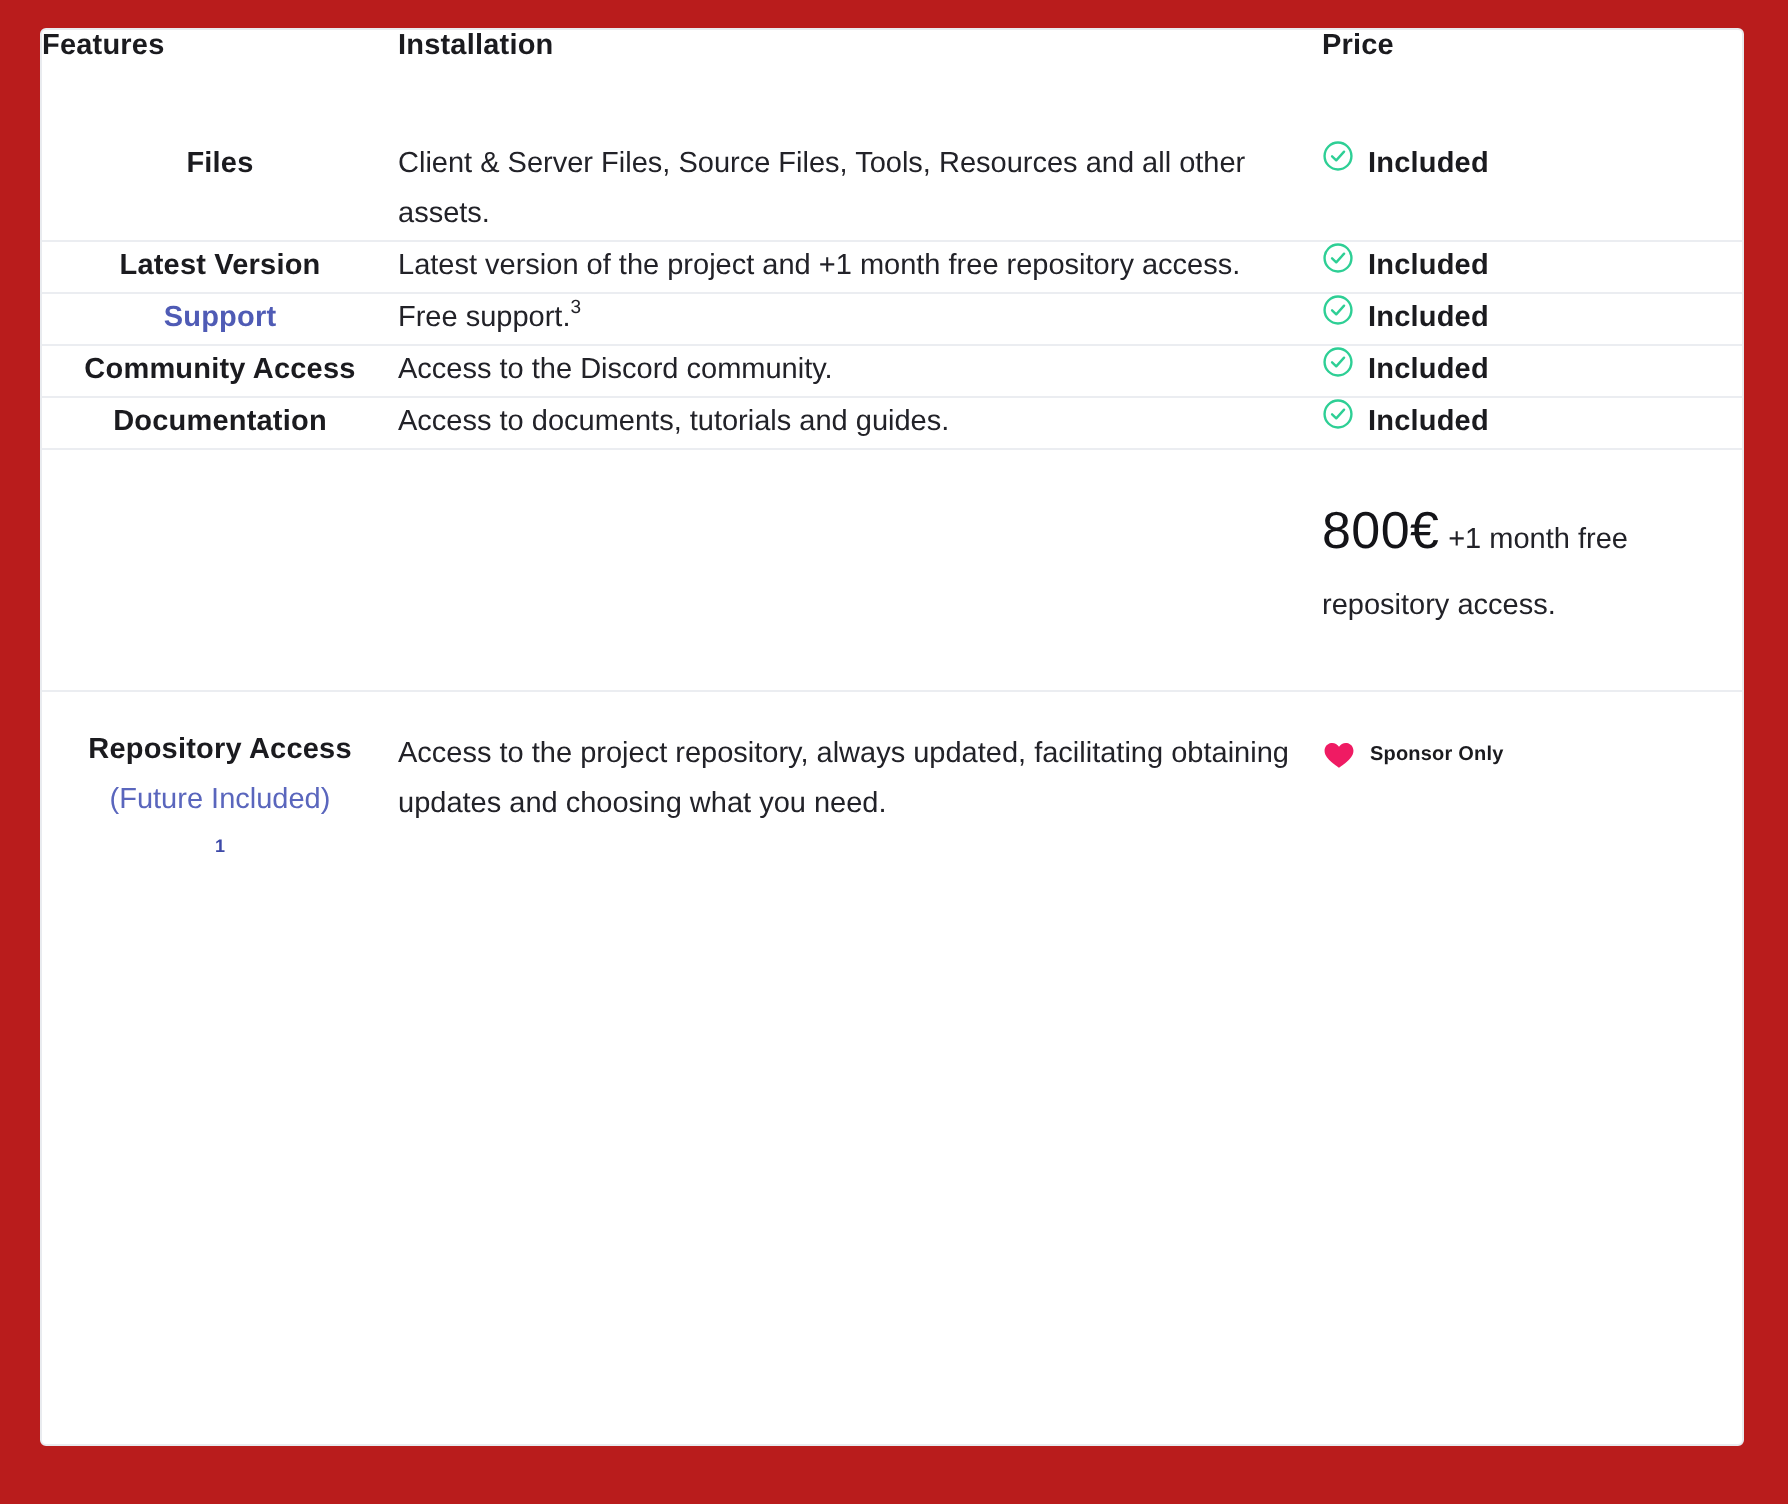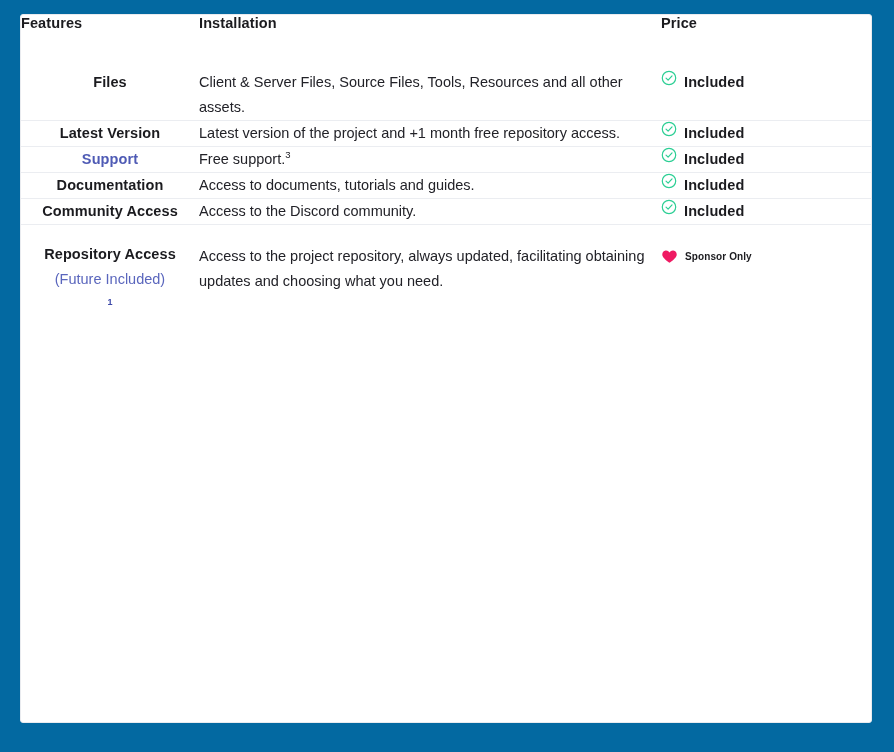--- a/index.html
+++ b/index.html
@@ -14,21 +14,21 @@
     height: 752px;
     overflow: hidden;
     font-family: "Liberation Sans", sans-serif;
     -webkit-font-smoothing: antialiased;
   }
 
   .page {
     position: relative;
     width: 894px;
     height: 752px;
-    background: #0369a1;
+    background: #b91c1c;
   }
 
   
   .table-wrap {
     position: absolute;
     left: 20px;
     top: 14px;
     width: 852px;
     height: 709px;
     border: 1px solid #e9ebef;
@@ -253,46 +253,53 @@
                 <svg class="check-icon" viewBox="0 0 20 20" fill="none">
                   <circle cx="10" cy="10" r="8.4" stroke="#2ecf95" stroke-width="1.5"></circle>
                   <path d="M6.3 10.2 L8.9 12.7 L13.8 7.3" stroke="#2ecf95" stroke-width="1.5" stroke-linecap="round" stroke-linejoin="round"></path>
                 </svg>
                 <span class="incl-label">Included</span>
               </div>
             </td>
           </tr>
           <tr class="row-short">
             <td class="feat-cell">
+              <span class="feat-name">Community Access</span>
+            </td>
+            <td class="desc-cell"><span class="desc-text">Access to the Discord community.</span></td>
+            <td class="price-cell">
+              <div class="incl-wrap">
+                <svg class="check-icon" viewBox="0 0 20 20" fill="none">
+                  <circle cx="10" cy="10" r="8.4" stroke="#2ecf95" stroke-width="1.5"></circle>
+                  <path d="M6.3 10.2 L8.9 12.7 L13.8 7.3" stroke="#2ecf95" stroke-width="1.5" stroke-linecap="round" stroke-linejoin="round"></path>
+                </svg>
+                <span class="incl-label">Included</span>
+              </div>
+            </td>
+          </tr>
+          <tr class="row-short">
+            <td class="feat-cell">
               <span class="feat-name">Documentation</span>
             </td>
             <td class="desc-cell"><span class="desc-text">Access to documents, tutorials and guides.</span></td>
             <td class="price-cell">
               <div class="incl-wrap">
                 <svg class="check-icon" viewBox="0 0 20 20" fill="none">
                   <circle cx="10" cy="10" r="8.4" stroke="#2ecf95" stroke-width="1.5"></circle>
                   <path d="M6.3 10.2 L8.9 12.7 L13.8 7.3" stroke="#2ecf95" stroke-width="1.5" stroke-linecap="round" stroke-linejoin="round"></path>
                 </svg>
                 <span class="incl-label">Included</span>
               </div>
             </td>
           </tr>
-          <tr class="row-short">
-            <td class="feat-cell">
-              <span class="feat-name">Community Access</span>
-            </td>
-            <td class="desc-cell"><span class="desc-text">Access to the Discord community.</span></td>
-            <td class="price-cell">
-              <div class="incl-wrap">
-                <svg class="check-icon" viewBox="0 0 20 20" fill="none">
-                  <circle cx="10" cy="10" r="8.4" stroke="#2ecf95" stroke-width="1.5"></circle>
-                  <path d="M6.3 10.2 L8.9 12.7 L13.8 7.3" stroke="#2ecf95" stroke-width="1.5" stroke-linecap="round" stroke-linejoin="round"></path>
-                </svg>
-                <span class="incl-label">Included</span>
-              </div>
+          <tr class="row-price">
+            <td class="feat-cell"></td>
+            <td class="desc-cell"></td>
+            <td class="price-cell">
+              <div class="amount-wrap"><span class="amount">800€</span> <span class="amount-note">+1 month free repository access.</span></div>
             </td>
           </tr>
           <tr class="row-last">
             <td class="feat-cell">
               <span class="feat-name">Repository Access</span>
               <span class="feat-sub">(Future Included)</span>
               <span class="feat-sup">1</span>
             </td>
             <td class="desc-cell"><span class="desc-text">Access to the project repository, always updated, facilitating obtaining updates and choosing what you need.</span></td>
             <td class="price-cell">

